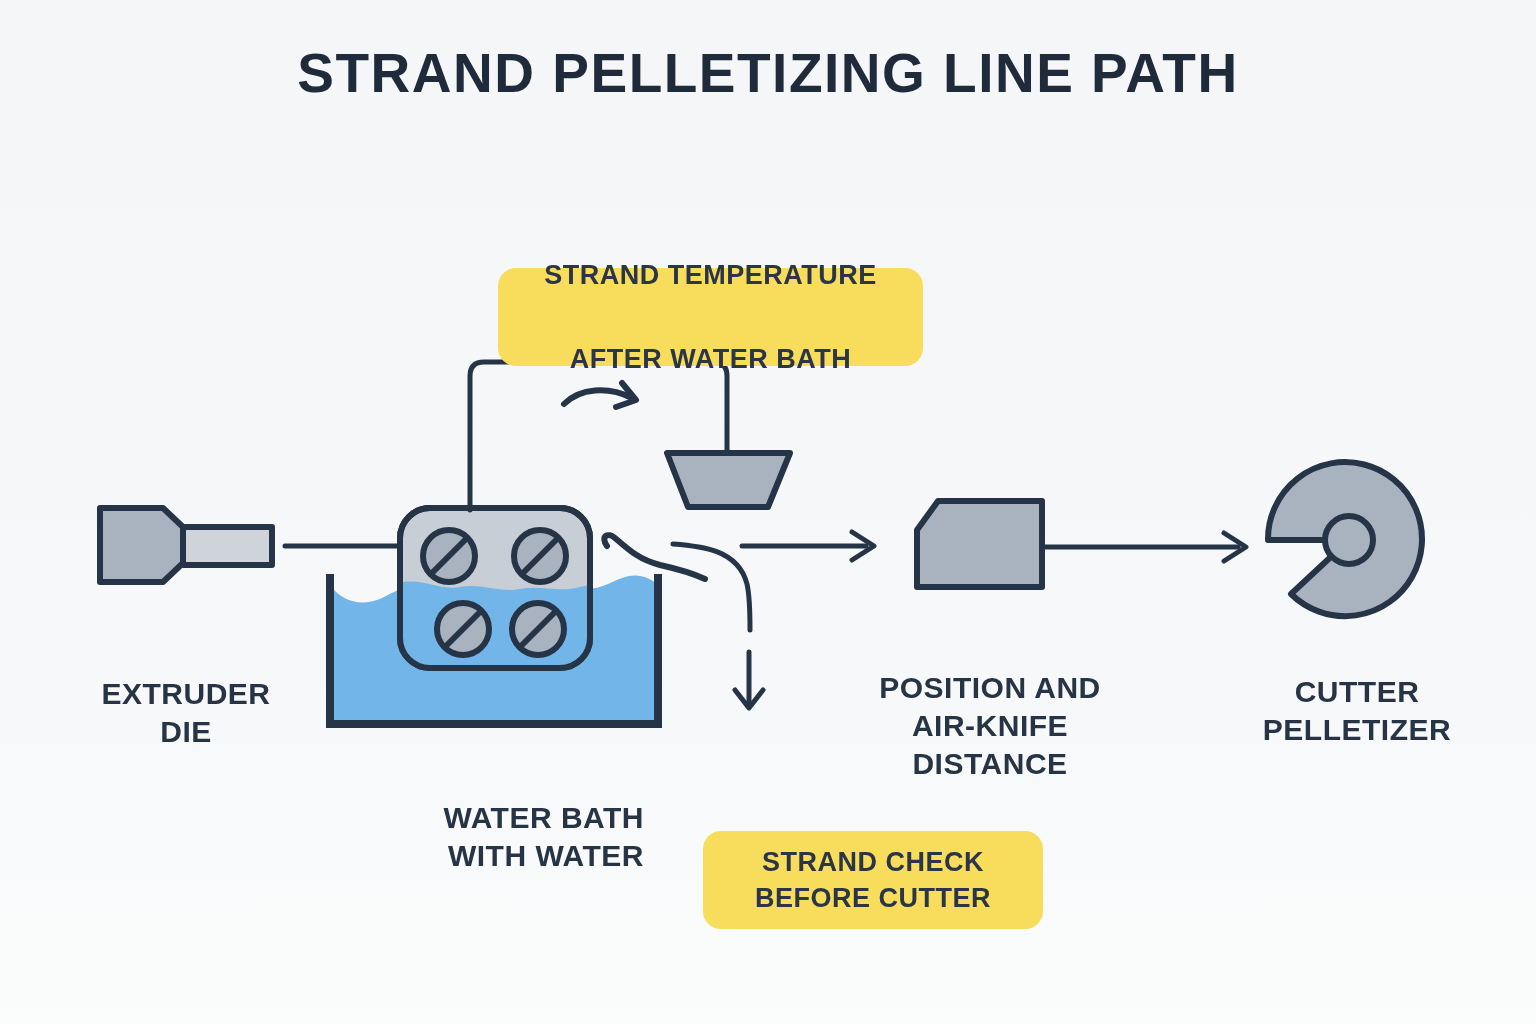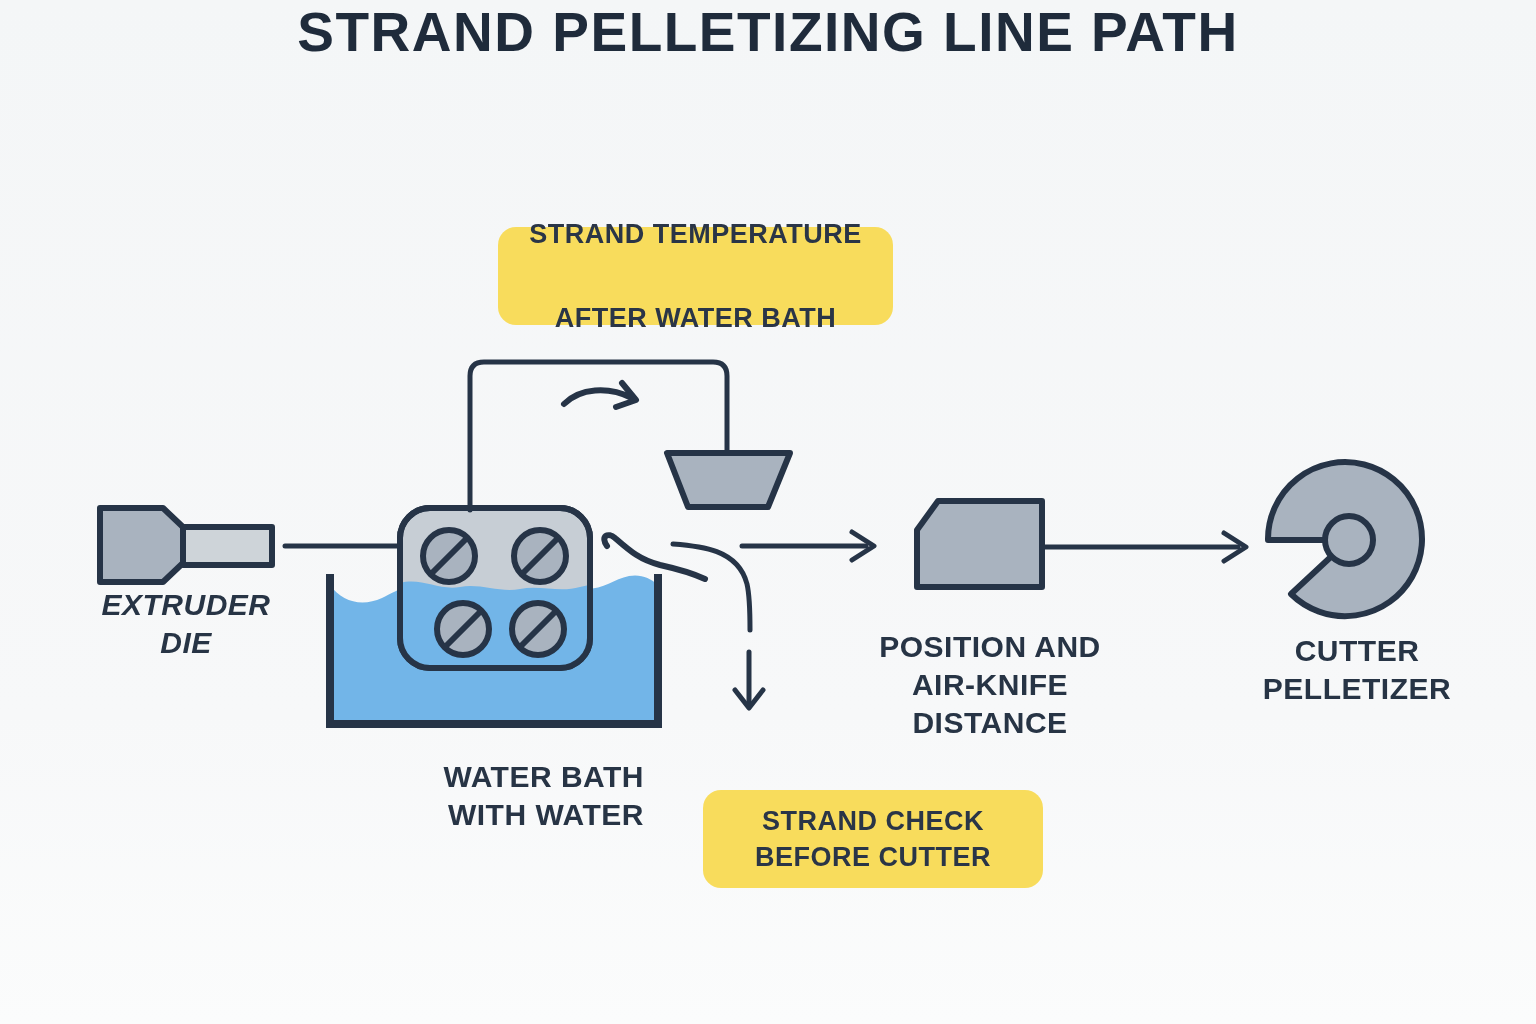--- a/index.html
+++ b/index.html
@@ -8,21 +8,21 @@
     --boxgray:#c7ced5; --yellow:#f8dc5c; --labelink:#273445;
   }
   *{margin:0;padding:0;box-sizing:border-box;}
   html,body{width:1536px;height:1024px;overflow:hidden;}
   body{
     position:relative;
     background:linear-gradient(180deg,#f4f6f7 0%, #f7f8f9 70%, #fbfcfc 100%);
     font-family:"Liberation Sans", sans-serif;
     color:var(--labelink);
   }
-  .abs{position:absolute;}
+  .abs{position:absolute;margin-top:41px;}
   .page-title{
     left:0; top:70; width:1536px;
     text-align:center;
     font-size:55px; font-weight:800; letter-spacing:1.5px;
     color:var(--title);
   }
   .node-label{
     text-align:center;
     font-size:30px; font-weight:700; letter-spacing:0.5px;
     line-height:38px; color:var(--labelink);
@@ -129,31 +129,31 @@
   </g>
 
   <g>
     <path class="shape" stroke-width="7" d="M1349,540 L1268,540 A77,77 0 1 1 1291,594 Z"></path>
     <circle class="shape" stroke-width="7" cx="1349" cy="540" r="24"></circle>
   </g>
 </svg>
 
 <h1 class="abs page-title">STRAND PELLETIZING LINE PATH</h1>
 
-<div class="abs callout" style="left:498px;top:227px;width:395px;height:98px;gap:48px;">
+<div class="abs callout" style="left:498px;top:227px;width:425px;height:98px;gap:48px;">
   <span>STRAND TEMPERATURE</span>
   <span>AFTER WATER BATH</span>
 </div>
 
 <div class="abs callout" style="left:703px;top:790px;width:340px;height:98px;">
   <span>STRAND CHECK</span>
   <span>BEFORE CUTTER</span>
 </div>
 
-<div class="abs node-label" style="left:61px;top:586px;width:250px;font-style:italic;">
+<div class="abs node-label" style="left:61px;top:634px;width:250px;">
   <span>EXTRUDER</span>
   <span>DIE</span>
 </div>
 
 <div class="abs node-label" style="left:344px;top:758px;width:300px;text-align:right;">
   <span>WATER BATH</span>
   <span>WITH WATER</span>
 </div>
 
 <div class="abs node-label" style="left:840px;top:628px;width:300px;">

